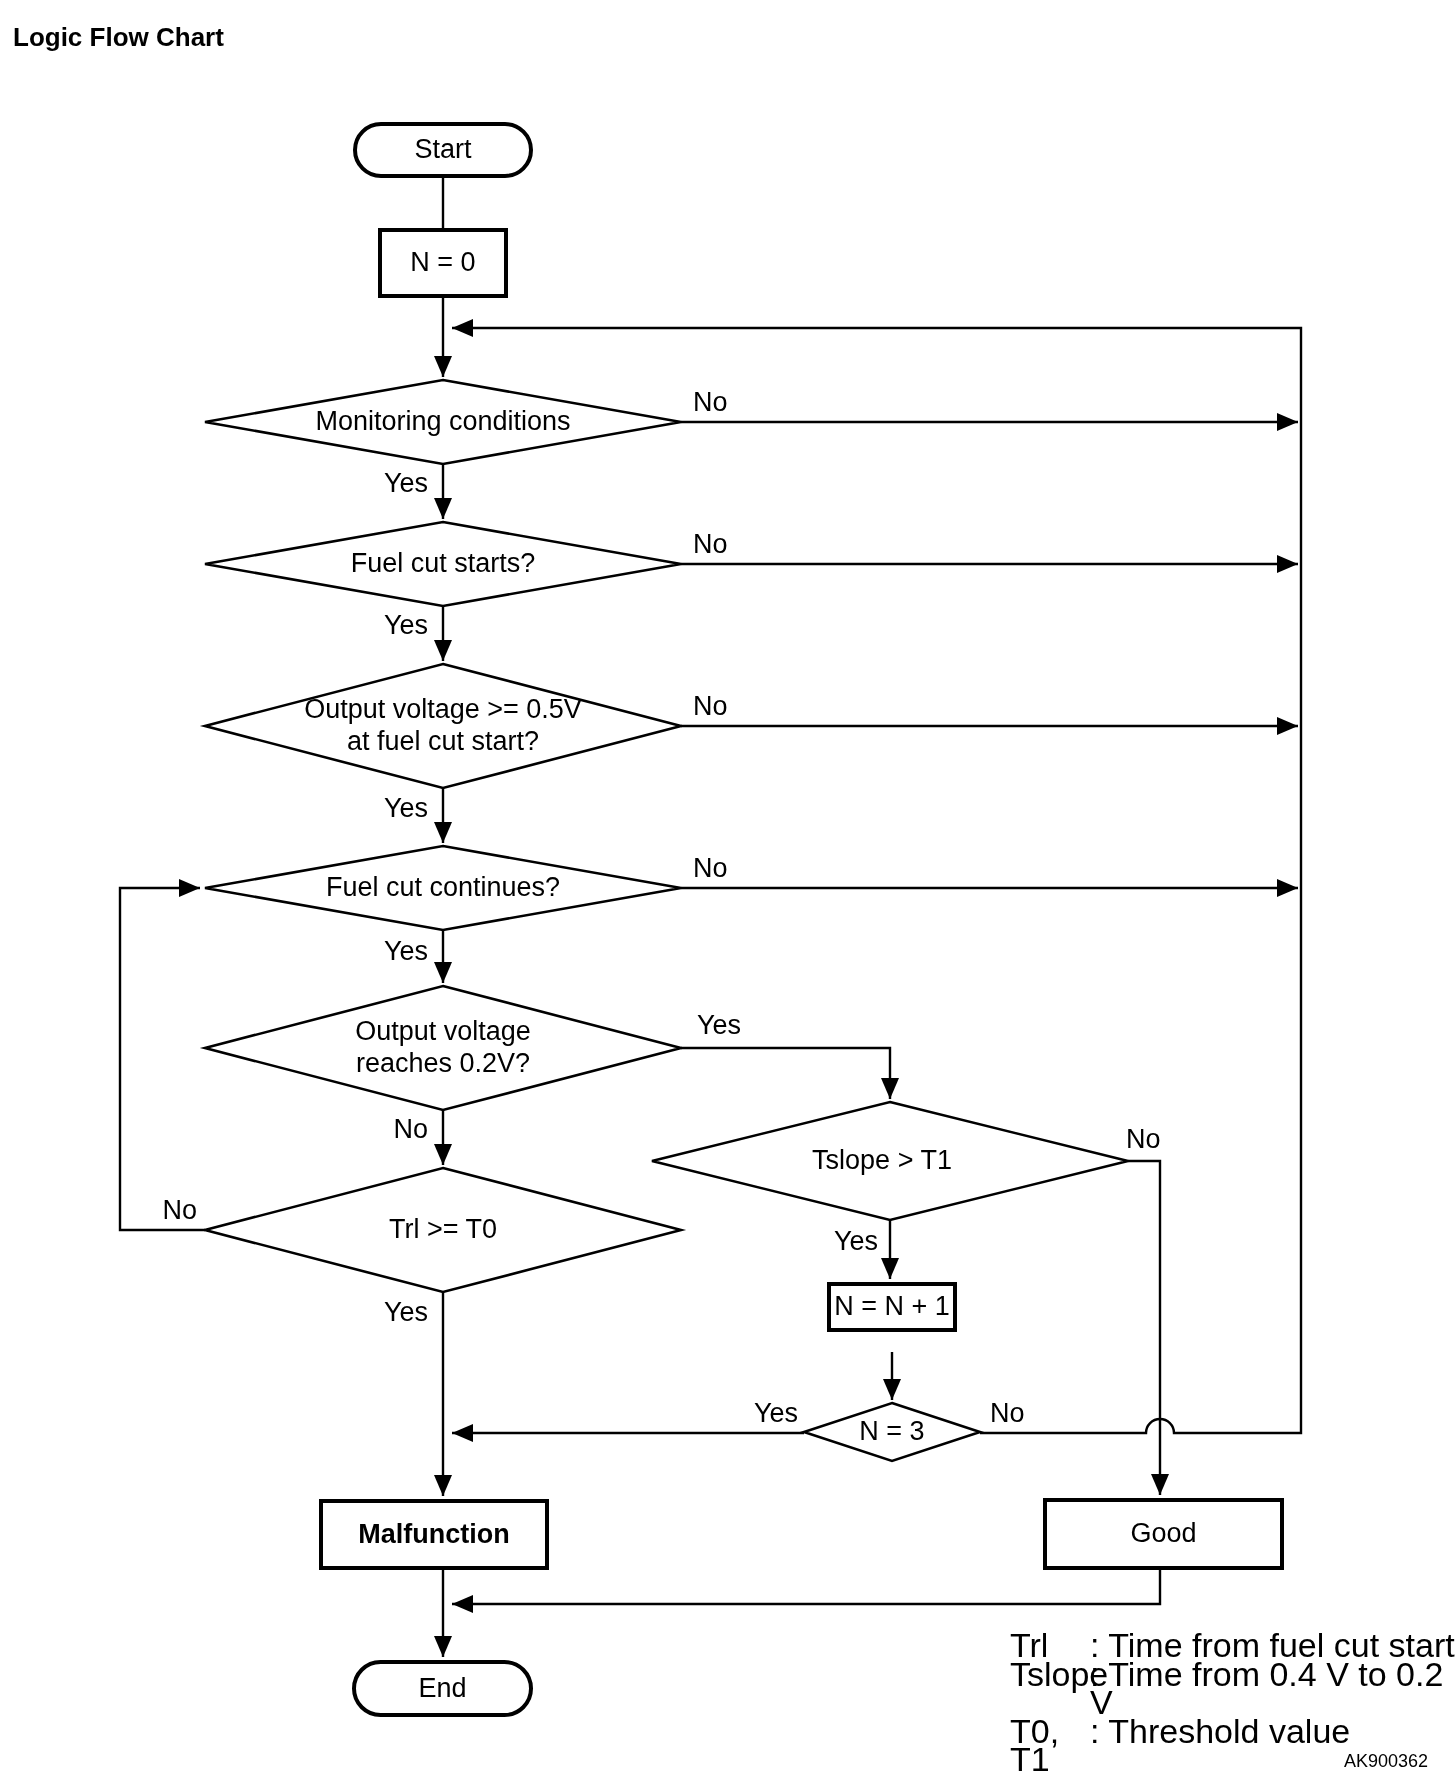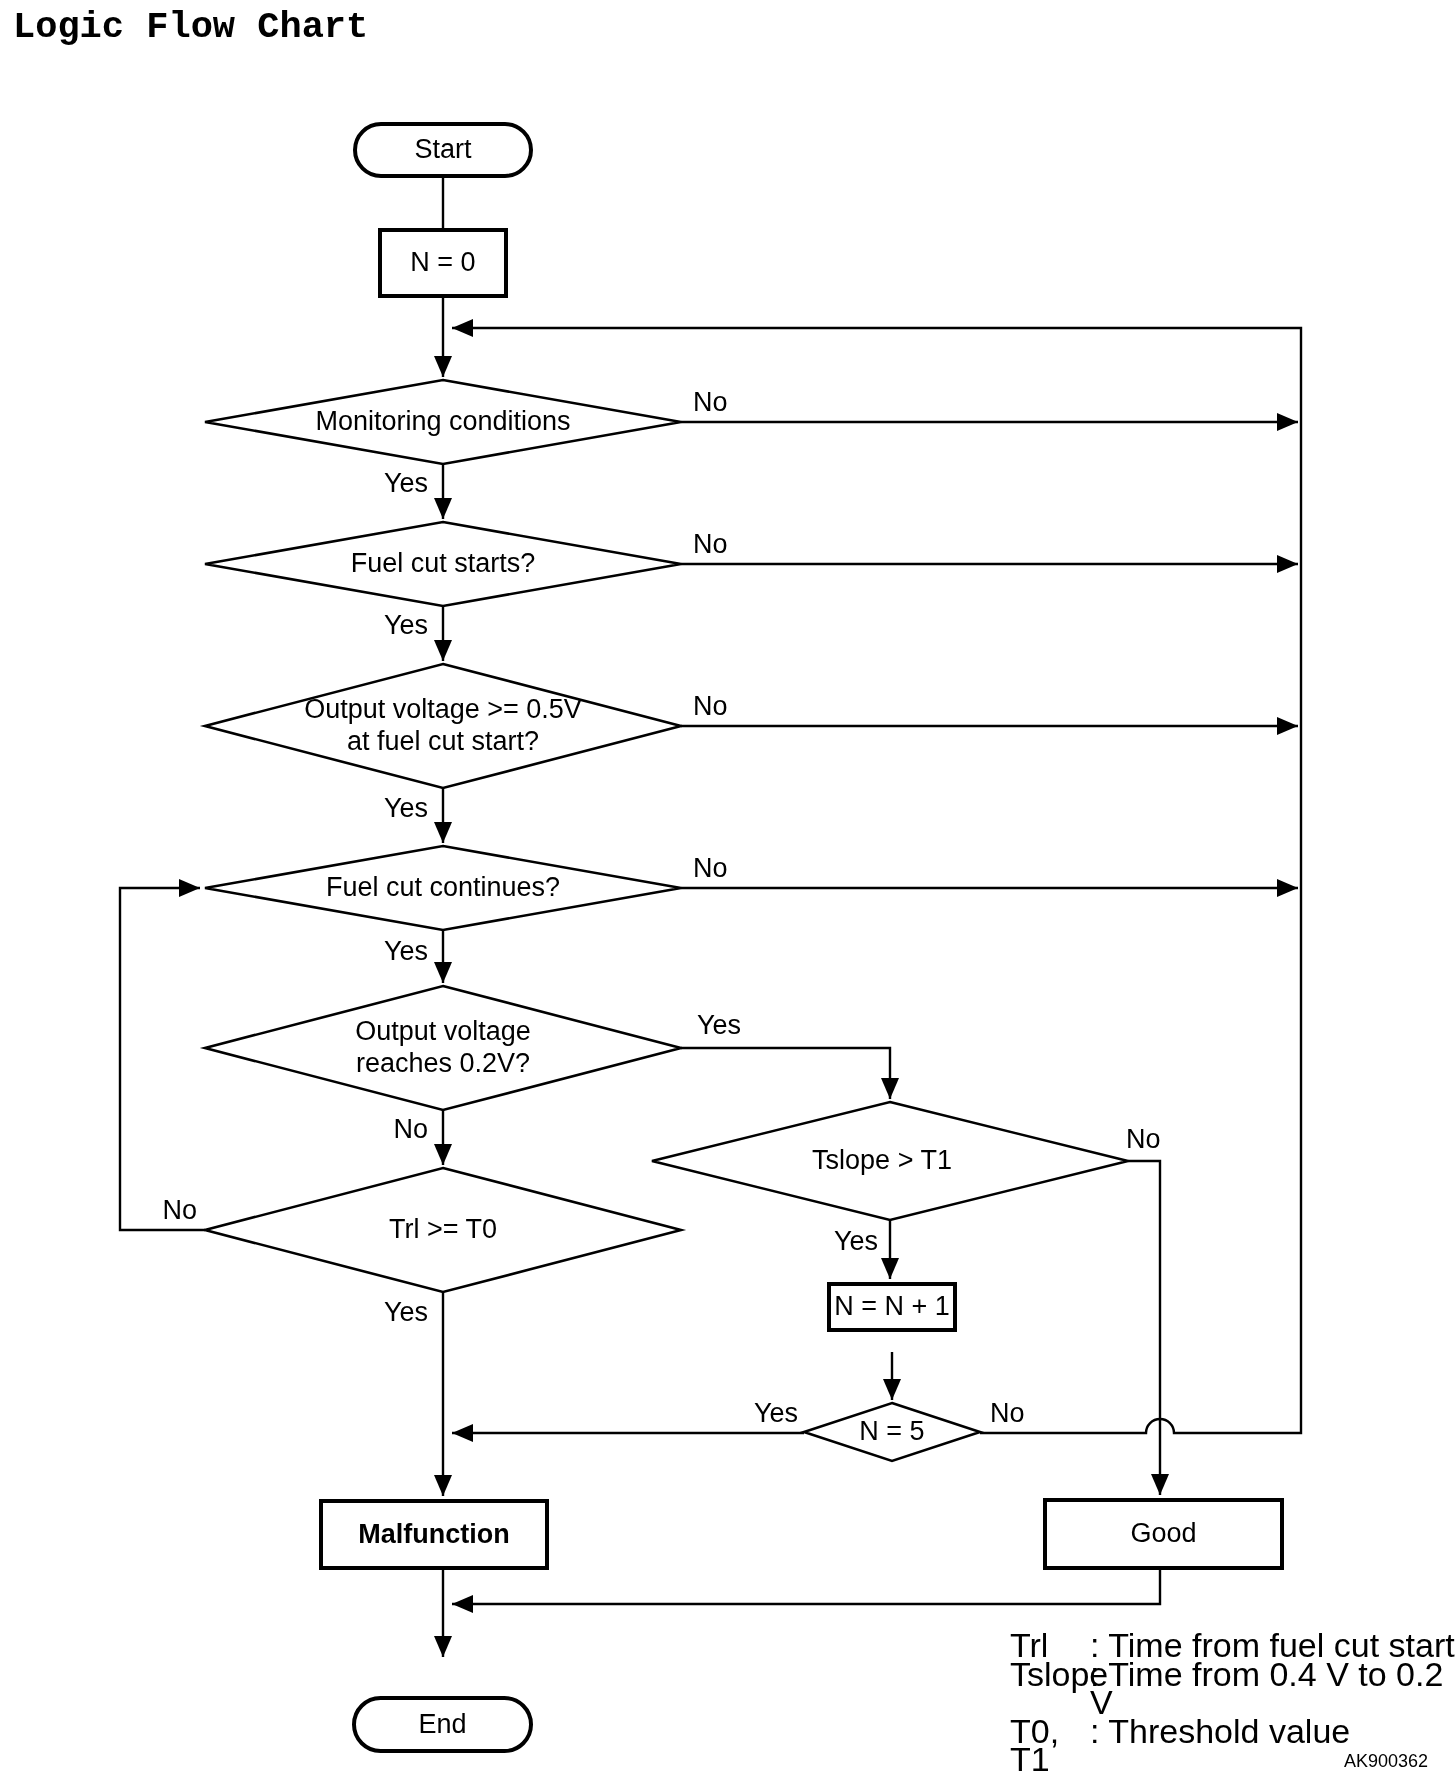--- a/index.html
+++ b/index.html
@@ -19,21 +19,21 @@
   }
   .rect    { border:4px solid #000; }
   .stadium { border:4px solid #000; border-radius:30px; }
   .dlabel {
     position:absolute; display:flex; align-items:center; justify-content:center;
     text-align:center; font-size:27px; line-height:1.18; white-space:pre-line;
     background:transparent; pointer-events:none;
   }
   .elabel { position:absolute; font-size:27px; line-height:30px; white-space:nowrap; }
   .elabel.r { text-align:right; }
-  .title  { position:absolute; left:13px; top:6px; font-size:37px; font-weight:bold;font-family:Liberation Mono, monospace; }
+  .title  { position:absolute; left:13px; top:22px; font-size:26px; font-weight:bold; }
   .code   { position:absolute; right:28px; top:1751px; font-size:18px; font-weight:normal; }
   .legend { position:absolute; left:1010px; top:1631px; font-size:34px; line-height:28.5px; }
   .legend-row { display:flex; }
   .legend-row .term { width:80px; flex:0 0 auto; }
 </style>
 </head>
 <body>
 
 <div class="canvas">
 
@@ -81,32 +81,32 @@
   <div class="node stadium" style="left:353px; top:122px; width:180px; height:56px;">Start</div>
 
   <div class="node rect" style="left:378px; top:228px; width:130px; height:70px;">N = 0</div>
 
   <div class="node rect" style="left:827px; top:1282px; width:130px; height:50px;">N = N + 1</div>
 
   <div class="node rect" style="left:319px; top:1499px; width:230px; height:71px;font-weight:bold;">Malfunction</div>
 
   <div class="node rect" style="left:1043px; top:1498px; width:241px; height:72px;">Good</div>
 
-  <div class="node stadium" style="left:352px; top:1660px; width:181px; height:57px;margin-top:36px;">End</div>
+  <div class="node stadium" style="left:352px; top:1660px; width:181px; height:57px;">End</div>
 
   <div class="dlabel" style="left:233px; top:388px; width:420px; height:68px;">Monitoring conditions</div>
   <div class="dlabel" style="left:233px; top:530px; width:420px; height:68px;">Fuel cut starts?</div>
   <div class="dlabel" style="left:233px; top:692px; width:420px; height:68px;">Output voltage &gt;= 0.5V
 at fuel cut start?</div>
   <div class="dlabel" style="left:233px; top:854px; width:420px; height:68px;">Fuel cut continues?</div>
   <div class="dlabel" style="left:233px; top:1014px; width:420px; height:68px;">Output voltage
 reaches 0.2V?</div>
   <div class="dlabel" style="left:233px; top:1196px; width:420px; height:68px;">Trl &gt;= T0</div>
   <div class="dlabel" style="left:672px; top:1127px; width:420px; height:68px;">Tslope &gt; T1</div>
-  <div class="dlabel" style="left:812px; top:1417px; width:160px; height:30px;">N = 5</div>
+  <div class="dlabel" style="left:812px; top:1417px; width:160px; height:30px;">N = 3</div>
 
   <div class="elabel r" style="left:308px; top:468px;  width:120px;">Yes</div>
   <div class="elabel r" style="left:308px; top:610px;  width:120px;">Yes</div>
   <div class="elabel r" style="left:308px; top:793px;  width:120px;">Yes</div>
   <div class="elabel r" style="left:308px; top:936px;  width:120px;">Yes</div>
   <div class="elabel r" style="left:308px; top:1114px; width:120px;">No</div>
   <div class="elabel r" style="left:308px; top:1297px; width:120px;">Yes</div>
 
   <div class="elabel" style="left:693px;  top:387px;">No</div>
   <div class="elabel" style="left:693px;  top:529px;">No</div>

